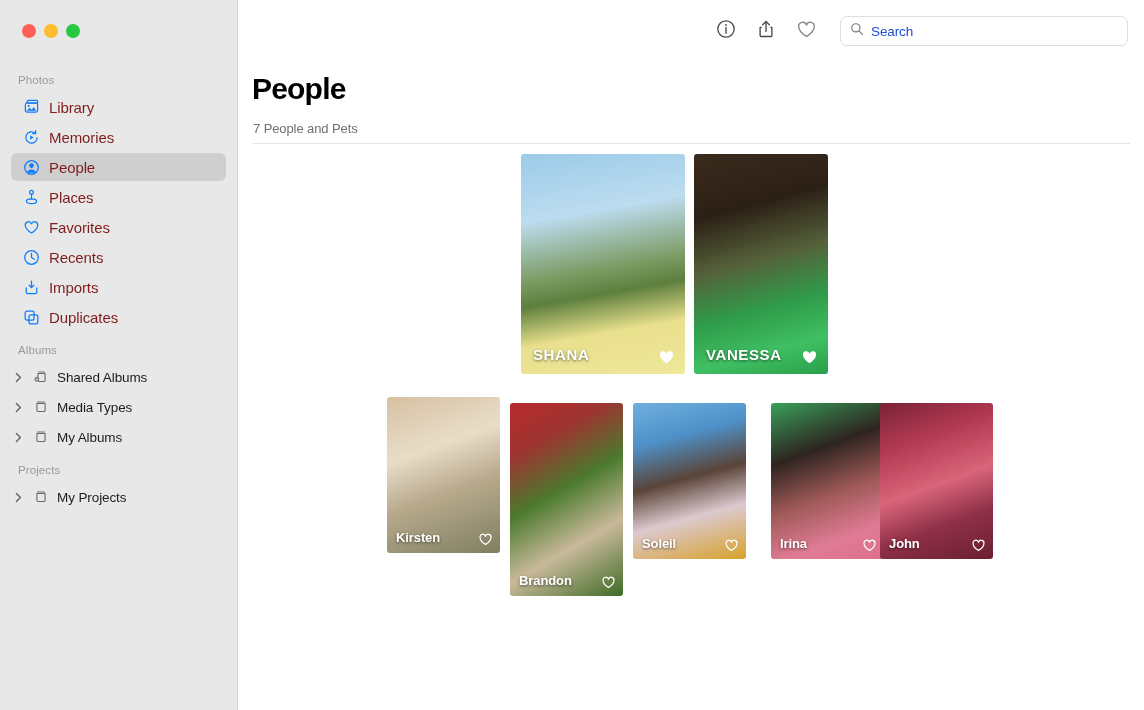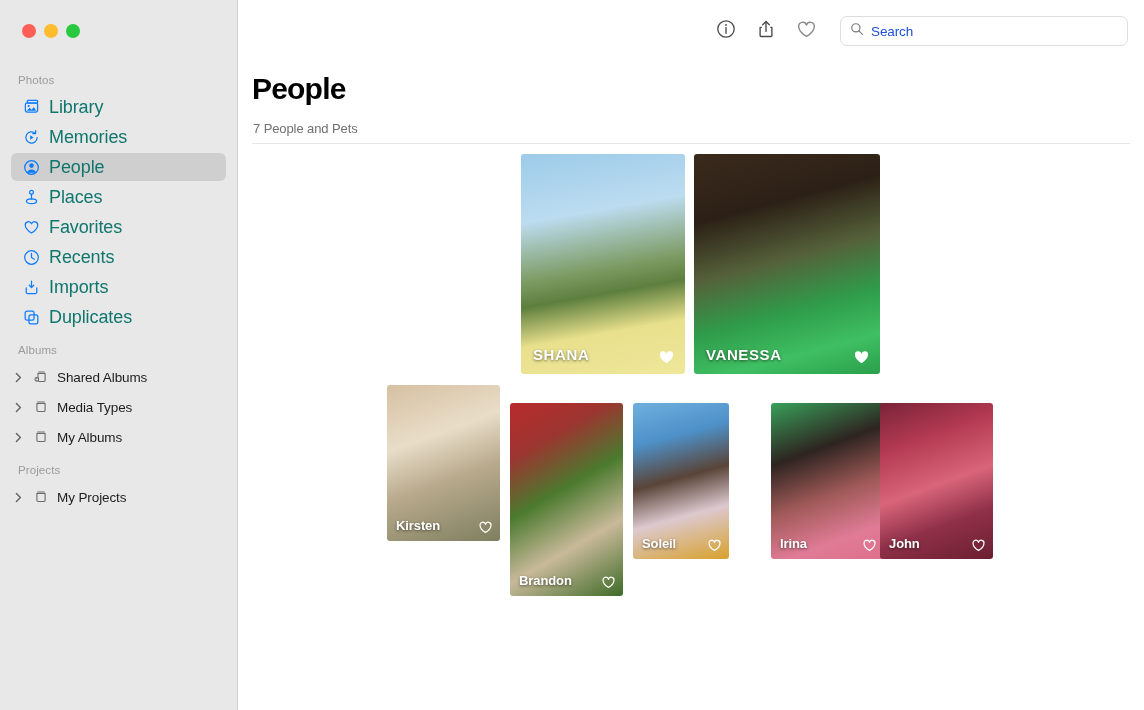--- a/index.html
+++ b/index.html
@@ -56,22 +56,22 @@
     align-items: center;
     height: 28px;
     margin: 2px 11px;
     padding-left: 11px;
     border-radius: 6px;
     cursor: default;
     gap: 9px;
   }
   .nav-item.selected { background: #cfcfcf; }
   .nav-item .label {
-    font-size: 18px;
-    color: #0f766e;
+    font-size: 15px;
+    color: #7f1d1d;
     letter-spacing: -0.1px;
     white-space: nowrap;
   }
   .nav-icon { width: 18px; height: 18px; display: flex; align-items: center; justify-content: center; flex: 0 0 18px; }
   .nav-icon svg { display: block; }
 
   .album-item {
     display: flex;
     align-items: center;
     height: 28px;
@@ -380,48 +380,48 @@
     <div id="tile-grid">
         <div class="tile large" style="left: 283px; top: 154px; width: 164px; height: 220px;">
           <div class="photo" style="background: linear-gradient(170deg, rgb(156, 203, 233) 0%, rgb(188, 220, 240) 28%, rgb(124, 155, 99) 52%, rgb(93, 127, 62) 62%, rgb(232, 224, 140) 78%, rgb(239, 231, 154) 100%);"></div>
           <div class="tile-name">SHANA</div>
           <div class="tile-heart">
             <svg width="17" height="17" viewBox="0 0 20 20">
               <path d="M10 16.8S2.4 12.2 2.4 7.4A3.85 3.85 0 0 1 10 5.7a3.85 3.85 0 0 1 7.6 1.7c0 4.8-7.6 9.4-7.6 9.4z" fill="#ffffff"></path>
             </svg>
           </div>
         </div>
-        <div class="tile large" style="left: 456px; top: 154px; width: 186px; height: 220px;">
+        <div class="tile large" style="left: 456px; top: 154px; width: 134px; height: 220px;">
           <div class="photo" style="background: linear-gradient(165deg, rgb(58, 42, 28) 0%, rgb(44, 32, 22) 26%, rgb(85, 97, 58) 48%, rgb(47, 156, 74) 68%, rgb(63, 191, 99) 85%, rgb(42, 159, 74) 100%);"></div>
           <div class="tile-name">VANESSA</div>
           <div class="tile-heart">
             <svg width="17" height="17" viewBox="0 0 20 20">
               <path d="M10 16.8S2.4 12.2 2.4 7.4A3.85 3.85 0 0 1 10 5.7a3.85 3.85 0 0 1 7.6 1.7c0 4.8-7.6 9.4-7.6 9.4z" fill="#ffffff"></path>
             </svg>
           </div>
         </div>
-        <div class="tile small" style="left: 149px; top: 385px; width: 113px; height: 156px;">
+        <div class="tile small" style="left: 149px; top: 397px; width: 113px; height: 156px;">
           <div class="photo" style="background: linear-gradient(160deg, rgb(214, 192, 162) 0%, rgb(233, 221, 200) 34%, rgb(184, 169, 140) 60%, rgb(126, 127, 95) 100%);"></div>
           <div class="tile-name">Kirsten</div>
           <div class="tile-heart">
             <svg width="15" height="15" viewBox="0 0 20 20">
               <path d="M10 16.5S2.8 12.1 2.8 7.5A3.6 3.6 0 0 1 10 5.9a3.6 3.6 0 0 1 7.2 1.6c0 4.6-7.2 9-7.2 9z" fill="none" stroke="#ffffff" stroke-width="1.6" stroke-linejoin="round"></path>
             </svg>
           </div>
         </div>
         <div class="tile small" style="left: 272px; top: 403px; width: 113px; height: 193px;">
           <div class="photo" style="background: linear-gradient(150deg, rgb(185, 42, 44) 0%, rgb(156, 53, 48) 22%, rgb(75, 122, 46) 45%, rgb(201, 185, 154) 70%, rgb(62, 107, 39) 100%);"></div>
           <div class="tile-name">Brandon</div>
           <div class="tile-heart">
             <svg width="15" height="15" viewBox="0 0 20 20">
               <path d="M10 16.5S2.8 12.1 2.8 7.5A3.6 3.6 0 0 1 10 5.9a3.6 3.6 0 0 1 7.2 1.6c0 4.6-7.2 9-7.2 9z" fill="none" stroke="#ffffff" stroke-width="1.6" stroke-linejoin="round"></path>
             </svg>
           </div>
         </div>
-        <div class="tile small" style="left: 395px; top: 403px; width: 96px; height: 156px;">
+        <div class="tile small" style="left: 395px; top: 403px; width: 113px; height: 156px;">
           <div class="photo" style="background: linear-gradient(165deg, rgb(111, 176, 222) 0%, rgb(78, 145, 201) 24%, rgb(90, 68, 56) 48%, rgb(220, 201, 207) 70%, rgb(216, 161, 44) 100%);"></div>
           <div class="tile-name">Soleil</div>
           <div class="tile-heart">
             <svg width="15" height="15" viewBox="0 0 20 20">
               <path d="M10 16.5S2.8 12.1 2.8 7.5A3.6 3.6 0 0 1 10 5.9a3.6 3.6 0 0 1 7.2 1.6c0 4.6-7.2 9-7.2 9z" fill="none" stroke="#ffffff" stroke-width="1.6" stroke-linejoin="round"></path>
             </svg>
           </div>
         </div>
         <div class="tile small" style="left: 533px; top: 403px; width: 113px; height: 156px;">
           <div class="photo" style="background: linear-gradient(160deg, rgb(56, 160, 90) 0%, rgb(46, 36, 32) 32%, rgb(160, 90, 88) 58%, rgb(224, 123, 150) 82%, rgb(222, 111, 140) 100%);"></div>

